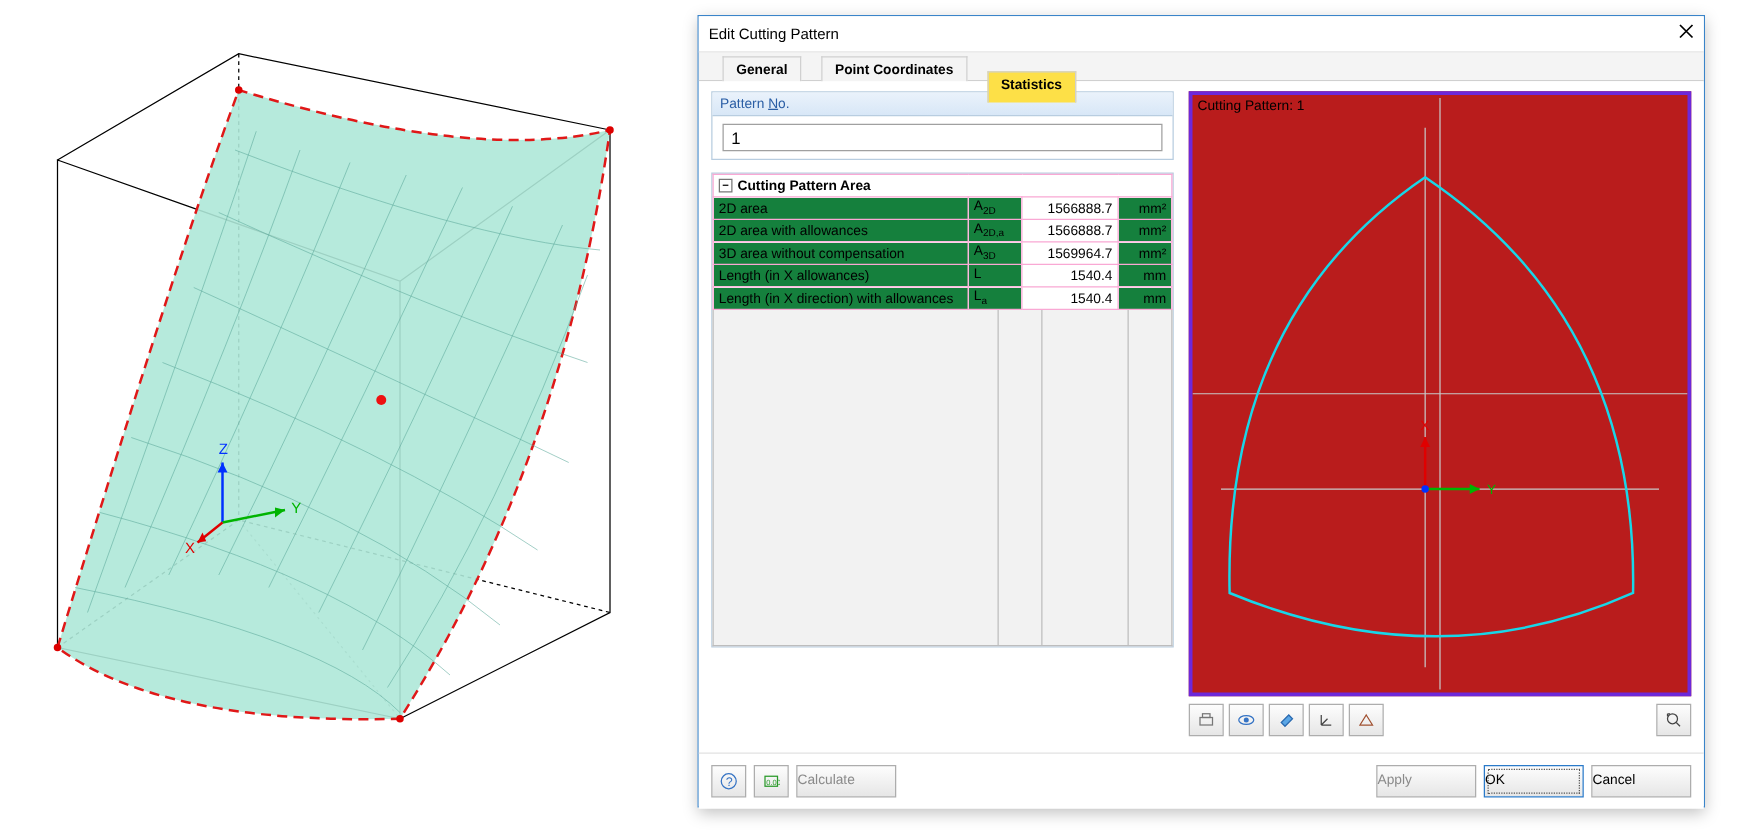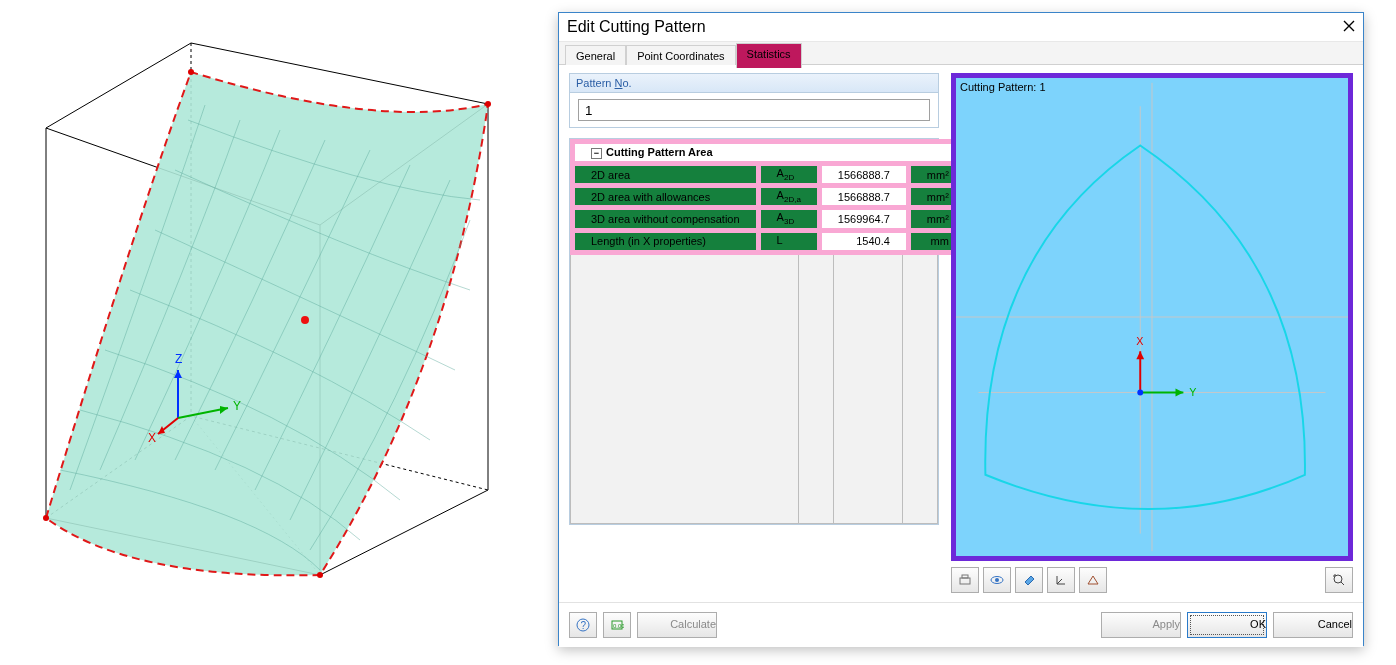--- a/index.html
+++ b/index.html
@@ -1,56 +1,56 @@
 <!DOCTYPE html>
 <html><head>
 <meta charset="utf-8">
 <style>
 html,body{margin:0;padding:0;font-family:"Segoe UI",Tahoma,sans-serif;font-size:11px;color:#000;background:#fff;}
 .stage{position:relative;width:1396px;height:665px;}
 .viewport3d{position:absolute;left:10px;top:10px;width:520px;height:640px;}
 .dialog{position:absolute;left:558px;top:12px;width:804px;height:632px;border:1px solid #3a84c9;background:#fff;box-shadow:0 4px 12px rgba(0,0,0,.25);}
-.titlebar{height:28px;line-height:28px;padding:0 8px;font-size:16px;background:#fff;display:flex;align-items:center;justify-content:space-between;}
+.titlebar{height:28px;line-height:28px;padding:0 8px;font-size:12px;background:#fff;display:flex;align-items:center;justify-content:space-between;}
 .titlebar .title{}
 .titlebar .closex svg{width:12px;height:12px;}
-.tabstrip{height:22px;background:#f4f4f4;border-bottom:1px solid #d0d0d0;display:flex;padding-left:6px;gap:0;border-top:1px solid #e8e8e8;}
+.tabstrip{height:22px;background:#f4f4f4;border-bottom:1px solid #d0d0d0;display:flex;padding-left:19px;gap:16px;border-top:1px solid #e8e8e8;font-weight:bold;}
 .tab{padding:4px 10px 0;border:1px solid #d0d0d0;border-bottom:none;background:#f4f4f4;height:17px;margin-top:3px;cursor:pointer;}
-.tab.active{background:#be185d;margin-top:1px;height:20px;position:relative;z-index:2;}
+.tab.active{background:#fde047;margin-top:15px;height:20px;position:relative;z-index:2;}
 .body{position:relative;height:calc(100% - 28px - 22px);background:#fff;}
 .leftcol{position:absolute;left:10px;top:8px;width:370px;}
 .groupbox{border:1px solid #b8cde0;}
 .grouphead{background:linear-gradient(#eaf2fb,#d8e7f7);color:#2a5ea5;font-weight:normal;padding:3px 6px;border-bottom:1px solid #b8cde0;}
 .groupbody{padding:6px 8px;}
 .pnrow{display:flex;align-items:center;gap:6px;}
 .pninput{flex:1;height:20px;border:1px solid #a0a0a0;background:#fff;padding:0 6px;}
 .statsbox{margin-top:10px;}
 .stable{width:100%;border-collapse:collapse;border:1px solid #bdbdbd;}
-.stable td{border:5px solid #f9a8d4;padding:1px 16px;height:15px;background:#fff;white-space:nowrap;overflow:hidden;}
+.stable td{border:1px solid #f9a8d4;padding:1px 4px;height:15px;background:#fff;white-space:nowrap;overflow:hidden;}
 .stable td.tc{background:#15803d;}
 .stable tr.header td{background:#fff;font-weight:bold;}
 .toggle{display:inline-block;width:9px;height:9px;border:1px solid #777;text-align:center;line-height:8px;font-size:9px;margin-right:4px;vertical-align:middle;}
 .indent{padding-left:18px;}
 .cSym{width:34px;margin-left:28px;}
 .cVal{width:68px;text-align:right;}
 .cUnit{width:34px;text-align:right;}
 .sub{font-size:8px;vertical-align:sub;}
 .fillarea{height:268px;background:#f2f2f2;border:1px solid #bdbdbd;border-top:none;display:flex;}
 .fillarea .f1{flex:1;border-right:1px solid #bdbdbd;}
 .fillarea .f2{width:34px;border-right:1px solid #bdbdbd;}
 .fillarea .f3{width:68px;border-right:1px solid #bdbdbd;}
 .fillarea .f4{width:34px;}
 .rightcol{position:absolute;left:392px;top:8px;right:10px;bottom:48px;}
-.previewbox{border:5px solid #6d28d9;background:#7dd3fc;height:478px;position:relative;}
+.previewbox{border:3px solid #6d28d9;background:#b91c1c;height:478px;position:relative;}
 .previewlabel{position:absolute;left:4px;top:3px;}
 .iconbar{display:flex;gap:4px;margin-top:6px;}
 .ibtn{width:26px;height:24px;border:1px solid #adadad;background:linear-gradient(#fdfdfd,#e6e6e6);display:flex;align-items:center;justify-content:center;cursor:pointer;}
 .ibtn.right{margin-left:auto;}
 .footer{position:absolute;left:0;right:0;bottom:0;height:44px;border-top:1px solid #e2e2e2;display:flex;align-items:center;padding:0 10px;gap:6px;}
 .fbtn{width:26px;height:24px;border:1px solid #adadad;background:linear-gradient(#fdfdfd,#e6e6e6);display:flex;align-items:center;justify-content:center;cursor:pointer;}
-.bigbtn{width:78px;height:24px;border:1px solid #adadad;background:linear-gradient(#fdfdfd,#e6e6e6);text-align:right;line-height:22px;cursor:pointer;}
+.bigbtn{width:78px;height:24px;border:1px solid #adadad;background:linear-gradient(#fdfdfd,#e6e6e6);text-align:left;line-height:22px;cursor:pointer;}
 .bigbtn.disabled{color:#8a8a8a;}
 .bigbtn.default{border:1px solid #2a7ac9;outline:1px dotted #555;outline-offset:-4px;}
 .spacer{flex:1;}
 </style>
 </head>
 <body>
 
 <div class="stage">
 
 <svg class="viewport3d" viewBox="0 0 520 640" xmlns="http://www.w3.org/2000/svg">
@@ -143,22 +143,28 @@
                   <td class="cVal">1566888.7</td>
                   <td class="tc cUnit">mm²</td>
                 </tr>
           <tr>
                   <td class="tc indent">3D area without compensation</td>
                   <td class="tc cSym"><span>A</span><span class="sub">3D</span></td>
                   <td class="cVal">1569964.7</td>
                   <td class="tc cUnit">mm²</td>
                 </tr>
           <tr>
-                  <td class="tc indent">Length (in X properties)</td>
+                  <td class="tc indent">Length (in X allowances)</td>
                   <td class="tc cSym"><span>L</span><span class="sub"></span></td>
+                  <td class="cVal">1540.4</td>
+                  <td class="tc cUnit">mm</td>
+                </tr>
+          <tr>
+                  <td class="tc indent">Length (in X direction) with allowances</td>
+                  <td class="tc cSym"><span>L</span><span class="sub">a</span></td>
                   <td class="cVal">1540.4</td>
                   <td class="tc cUnit">mm</td>
                 </tr>
         </tbody>
             </table>
         <div class="fillarea">
           <div class="f1"></div>
               <div class="f2"></div>
               <div class="f3"></div>
               <div class="f4"></div>

